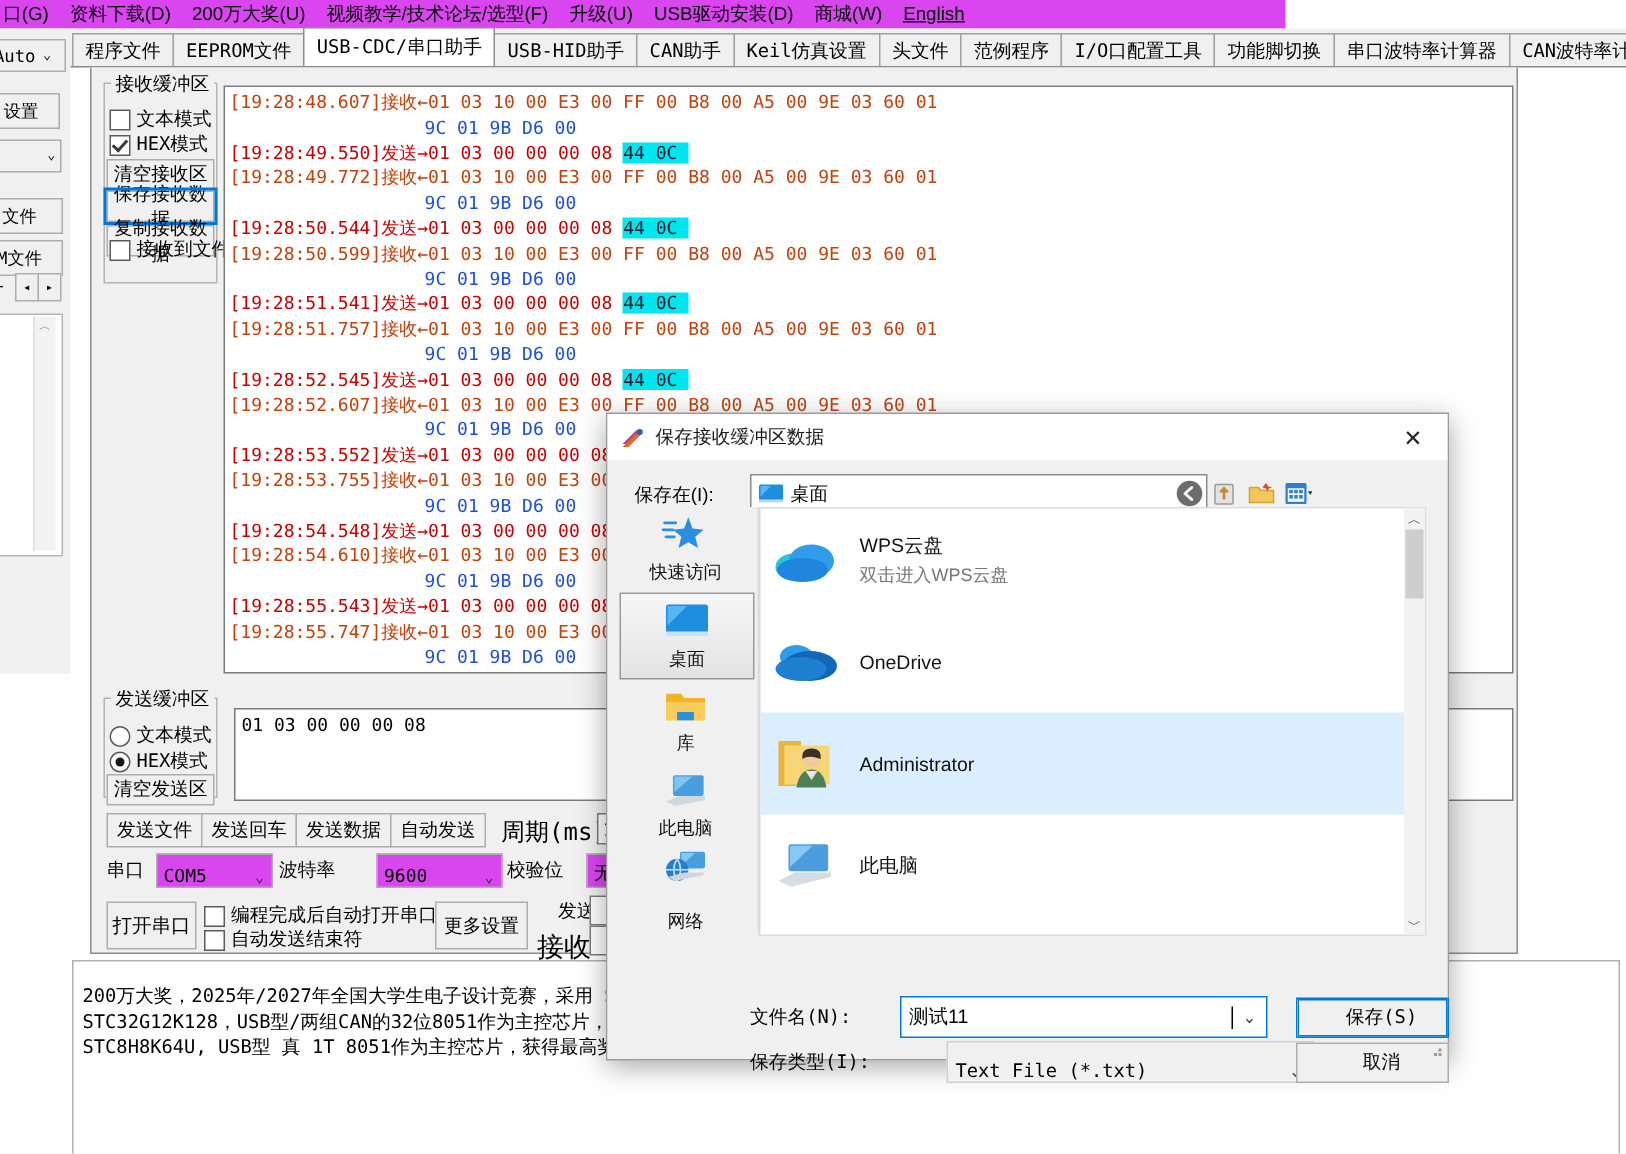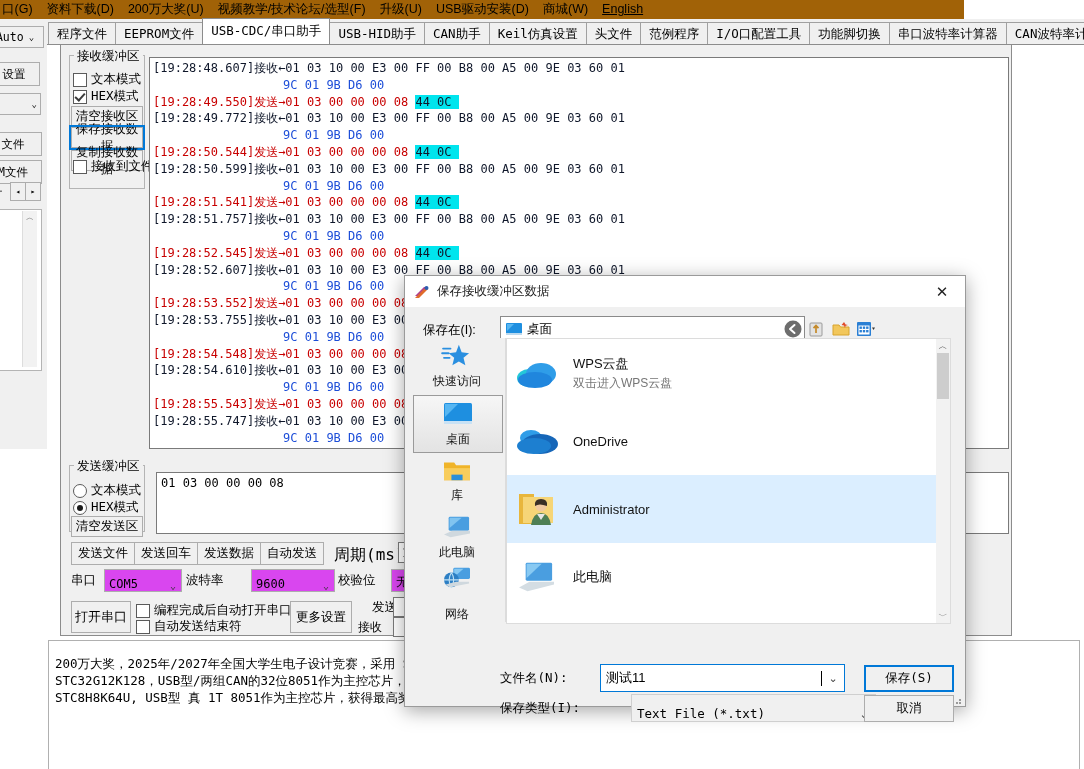--- a/index.html
+++ b/index.html
@@ -4,21 +4,21 @@
 <style>
   html,body{margin:0;padding:0;}
   body{
     width:1084px;height:769px;overflow:hidden;position:relative;
     background:#ffffff;
     font-family:"Liberation Sans","DejaVu Sans",sans-serif;
     font-size:12px;color:#000;
   }
   .abs{position:absolute;}
   
-  #menubar{left:0;top:0;width:964px;height:19px;background:#a16207;display:flex;align-items:center;}
+  #menubar{left:0;top:0;width:857px;height:19px;background:#d946ef;display:flex;align-items:center;}
   #menubar .mi{padding:0 7px;font-size:12.5px;white-space:nowrap;line-height:19px;color:#000;}
   #menubar .mi:first-child{padding-left:2px;}
   
   #tabstrip{left:0;top:19px;width:1084px;height:25px;background:#f0f0f0;border-bottom:1px solid #8c8c8c;}
   #tabs{position:absolute;left:48px;top:0;height:25px;display:flex;align-items:flex-end;}
   .tab{
     height:21px;line-height:21px;padding:0 8px;font-size:12.5px;white-space:nowrap;
     background:#f0f0f0;border:1px solid #a0a0a0;border-bottom:none;margin-right:-1px;
     font-family:"DejaVu Sans Mono","Liberation Mono",monospace;
   }
@@ -47,21 +47,21 @@
       display:flex;align-items:center;justify-content:center;}
   .btn.focusblue{outline:2px solid #0078d7;outline-offset:0px;}
   .txtfield{position:absolute;background:#fff;border:1px solid #7a7a7a;}
   .combo{position:absolute;background:#d946ef;border:1px solid #adadad;font-size:12px;
       font-family:"DejaVu Sans Mono","Liberation Mono",monospace;display:flex;align-items:flex-end;padding-left:4px;}
   .combo .cv{flex:1;}
   .combo .arr{width:16px;text-align:center;font-size:10px;color:#333;}
   
   #recvbox{position:absolute;left:88px;top:12px;width:858px;height:390px;background:#fff;border:1px solid #7a7a7a;overflow:hidden;}
   #recvtext{padding:2px 0 0 3px;font-family:"DejaVu Sans Mono","Liberation Mono",monospace;font-size:12px;line-height:16.8px;white-space:pre;}
-  .l-rx{color:#0f172a;}
+  .l-rx{color:#c2410c;}
   .l-tx{color:#c80000;}
   .hl{background:#00e5ee;color:#0f172a;}
   .cont{color:#1d4ed8;}
   
   #sendbox{position:absolute;left:95px;top:427px;width:851px;height:60px;background:#fff;border:1px solid #7a7a7a;}
   #sendtext{padding:3px 0 0 4px;font-family:"DejaVu Sans Mono","Liberation Mono",monospace;font-size:12px;color:#000;}
   
   #bottominfo{left:48px;top:640px;width:1030px;height:129px;background:#fff;border:1px solid #b0b0b0;overflow:hidden;}
   #bottominfo .it{padding-left:6px;font-family:"DejaVu Sans Mono","Liberation Mono",monospace;font-size:12.5px;line-height:17px;white-space:pre;}
   
@@ -80,21 +80,21 @@
   .litem.sel{background:#dbeeff;}
   .litem .lbl{margin-left:12px;}
   .litem .n1{font-size:13px;color:#111;}
   .litem .n2{font-size:12px;color:#767676;margin-top:2px;}
   #listscroll{position:absolute;right:0;top:0;width:14px;height:284px;background:#f2f2f2;}
   #listthumb{position:absolute;right:1px;top:14px;width:12px;height:46px;background:#cdcdcd;}
   .scrarr{position:absolute;width:14px;height:14px;text-align:center;font-size:9px;color:#5a5a5a;line-height:14px;}
   #dlgbtnsave{position:absolute;left:459px;top:358px;width:88px;height:25px;}
   #dlgbtncancel{position:absolute;left:459px;top:388px;width:88px;height:25px;}
   .dlgbtn{border:1px solid #adadad;background:#f0f0f0;display:flex;align-items:center;justify-content:center;
-      font-size:12.5px;font-family:"DejaVu Sans Mono","Liberation Mono",monospace;}
+      font-size:12.5px;font-family:"DejaVu Sans Mono","Liberation Mono",monospace;padding-left:12px;}
   .dlgbtn.def{border:1px solid #0078d7;box-shadow:0 0 0 1px #0078d7 inset;}
   #fnfield{position:absolute;left:195px;top:357px;width:243px;height:26px;background:#fff;border:1px solid #0078d7;display:flex;align-items:center;}
   #fnfield .fv{flex:1;padding-left:5px;font-size:13px;}
   #fnfield .cur{display:inline-block;width:1px;height:15px;background:#000;}
   #ftfield{position:absolute;left:195px;top:387px;width:243px;height:26px;background:#f0f0f0;border:1px solid #cfcfcf;display:flex;align-items:flex-end;margin-left:31px;}
   #ftfield .fv{flex:1;padding-left:5px;font-size:12.5px;font-family:"DejaVu Sans Mono","Liberation Mono",monospace;}
   .cbarr{width:22px;text-align:center;font-size:11px;color:#444;}
   #lookin{position:absolute;left:95px;top:9px;width:303px;height:24px;background:#fff;border:1px solid #8a8a8a;display:flex;align-items:center;}
   #lookin .fv{flex:1;padding-left:4px;font-size:12.5px;}
   .tbicon{position:absolute;top:12px;width:20px;height:20px;}
@@ -222,21 +222,21 @@
     <span class="cbox"></span>
     <span>编程完成后自动打开串口</span>
   </div>
   <div class="cbrow" style="left:75px;top:573px;">
     <span class="cbox"></span>
     <span>自动发送结束符</span>
   </div>
   <div class="btn" style="left:229px;top:556px;width:60px;height:30px;font-size:12.5px;">更多设置</div>
   <div class="abs" style="left:311px;top:554px;font-size:12.5px;font-family:'DejaVu Sans Mono',monospace;">发送</div>
   <div class="txtfield" style="left:332px;top:552px;width:36px;height:18px;"></div>
-  <div class="abs" style="left:297px;top:574px;font-size:12px;font-family:'DejaVu Sans Mono',monospace;">接收</div>
+  <div class="abs" style="left:297px;top:574px;font-size:18px;font-family:'DejaVu Sans Mono',monospace;">接收</div>
   <div class="txtfield" style="left:332px;top:572px;width:36px;height:18px;"></div>
 </div>
 
 <div class="abs" id="bottominfo">
   <div style="height:14px"></div>
   <div id="bottomlines">
       <div class="it">200万大奖，2025年/2027年全国大学生电子设计竞赛，采用 STC 32位 8051 ！</div>
       <div class="it">STC32G12K128，USB型/两组CAN的32位8051作为主控芯片，获得最高奖的队伍，奖励100万 ！</div>
       <div class="it">STC8H8K64U, USB型 真 1T 8051作为主控芯片，获得最高奖，奖励20万 ！</div>
     </div>

